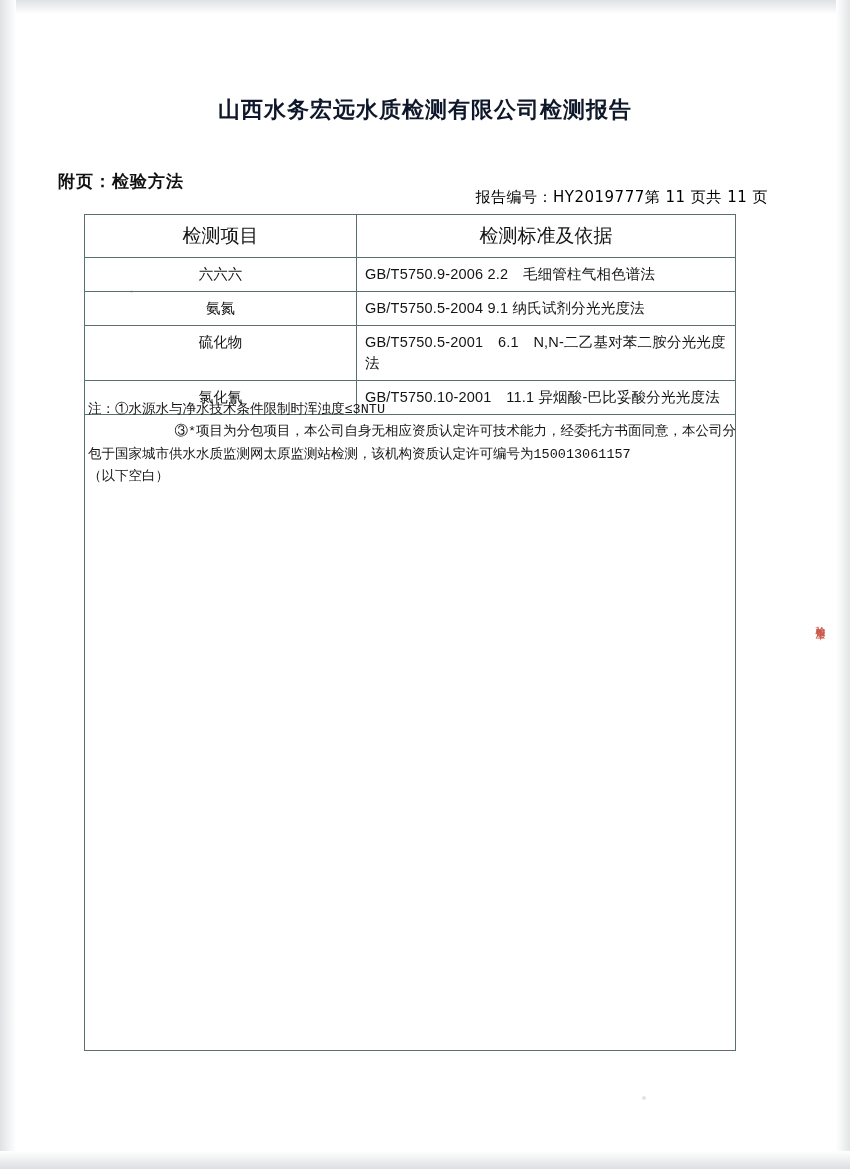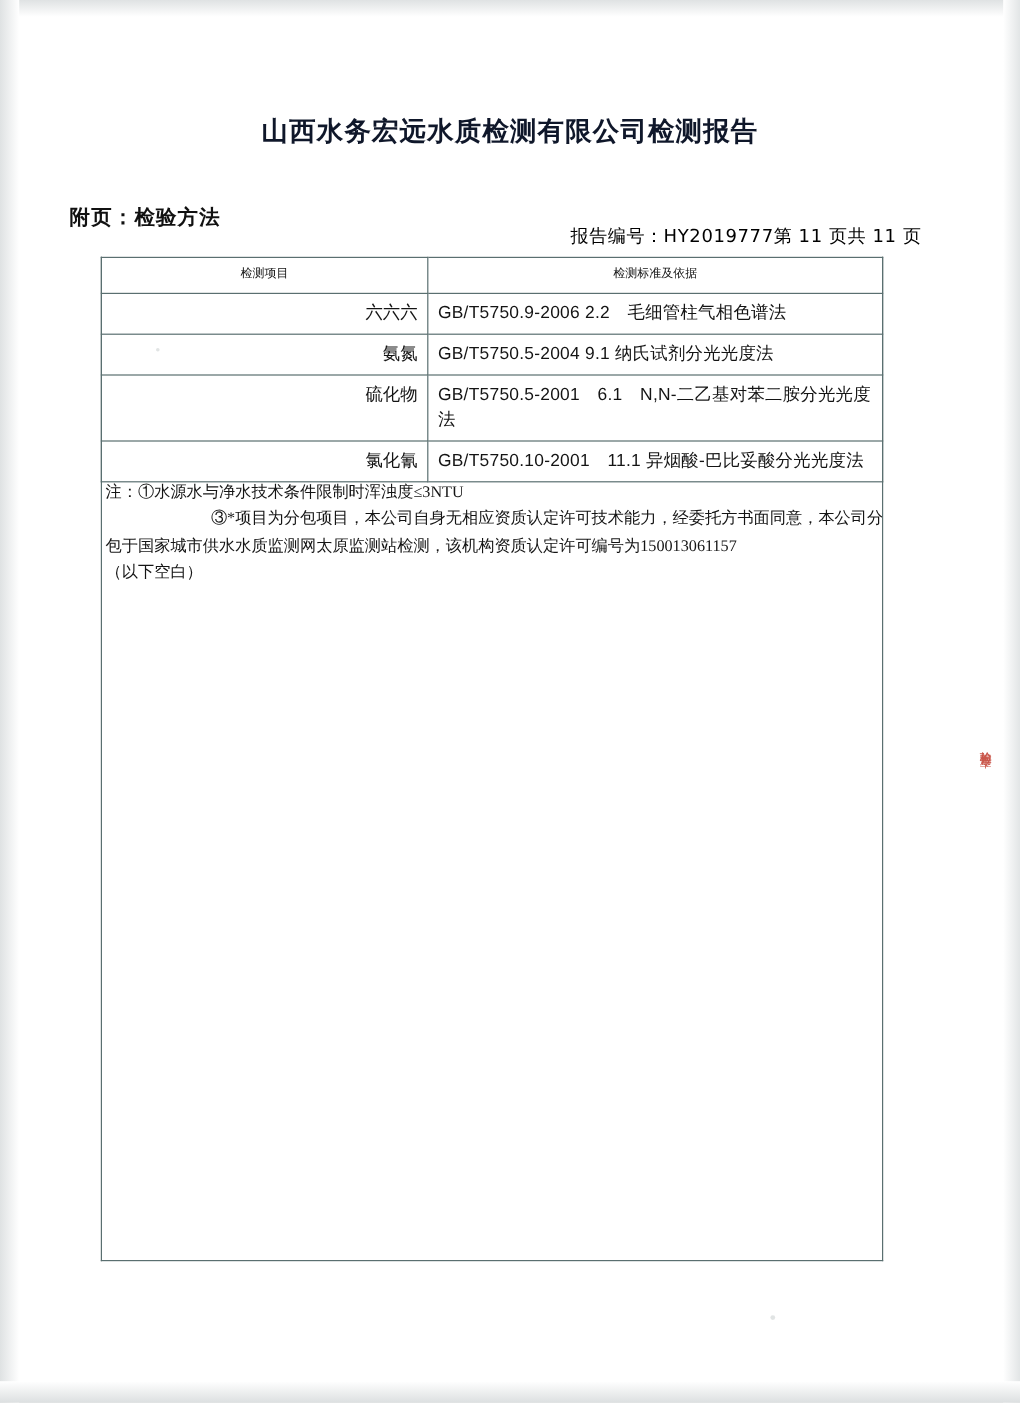--- a/index.html
+++ b/index.html
@@ -96,43 +96,43 @@
     border: 1px solid #5a6f70;
     padding: 6px 8px;
     font-size: 14.5px;
     vertical-align: top;
     color: #141414;
     line-height: 1.45;
   }
   table.report th {
     font-weight: normal;
     padding: 7px 8px;
-    font-size: 10px;
+    font-size: 19px;
     font-family: "DejaVu Sans", sans-serif;
   }
   td.col-item {
     width: 255px;
-    text-align: right;
+    text-align: center;
     font-family: Liberation Serif, serif;
     font-size: 15px;
     padding-top: 8px;
   }
   td.col-std {
     font-family: Liberation Sans, sans-serif;
     font-size: 14.5px;
     letter-spacing: 0.2px;
   }
   th.head-item { width: 255px; }
 
   .notes {
     position: absolute;
     top: 399px;
     left: 88px;
     width: 648px;
-    font-family: Liberation Serif, serif;
+    font-family: Liberation Mono, monospace;
     font-size: 13.5px;
     line-height: 1.65;
     color: #141414;
   }
   .notes .n1 { text-indent: 0; }
   .notes .ind { padding-left: 22px; }
   .notes .ind0 { padding-left: 22px; text-align: right; }
   .notes .wrap { padding-left: 0px; }
   
   .frame-left {

